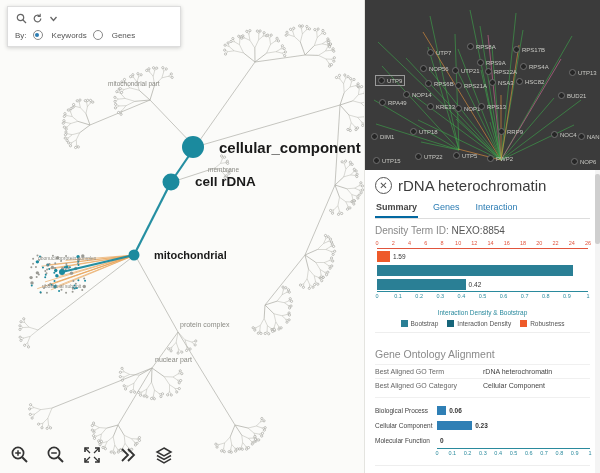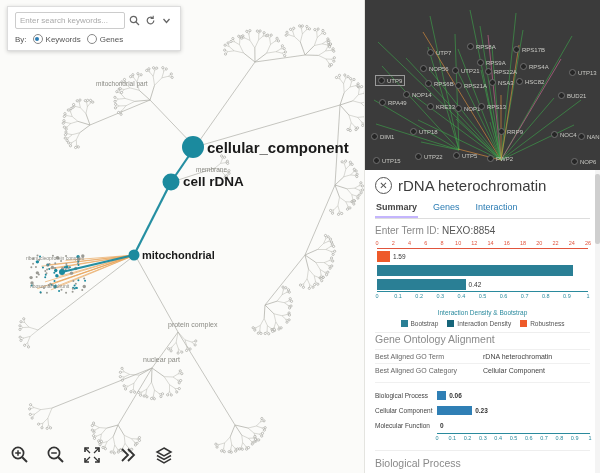--- a/index.html
+++ b/index.html
@@ -1,36 +1,36 @@
 <!DOCTYPE html>
 <html><head>
 <meta charset="utf-8">
 <style>
   html,body{margin:0;padding:0;width:600px;height:473px;overflow:hidden;
     font-family:"Liberation Sans","DejaVu Sans",sans-serif;background:#fff;}
   .app{position:relative;width:600px;height:473px;display:flex;}
   
   .left{position:relative;width:365px;height:473px;background:#fbfbf9;overflow:hidden;border-right:1px solid #e4e4e0;}
   #tree-svg{position:absolute;left:0;top:0;}
-  .tree-labels{position:absolute;left:0;top:0;width:365px;height:473px;pointer-events:none;}
+  .tree-labels{position:absolute;left:12px;top:0;width:365px;height:473px;pointer-events:none;}
   .tree-label{position:absolute;color:#1a1a1a;white-space:nowrap;}
   .tree-label.small{color:#8a8a84;}
   
   .search-card{position:absolute;top:6px;left:7px;width:158px;background:#fff;border:1px solid #ddd;
     box-shadow:0 1px 4px rgba(0,0,0,.18);padding:5px 7px 6px;z-index:5;}
   .search-title{font-size:11px;font-weight:bold;color:#333;margin-bottom:4px;}
   .search-row{display:flex;align-items:center;gap:3px;}
   .search-input{flex:1;min-width:0;font-size:8px;padding:3px 4px;border:1px solid #ccc;border-radius:2px;color:#444;
     font-family:"Liberation Sans",sans-serif;}
   .search-input::placeholder{color:#aaa;}
   .mini-icon{width:13px;height:13px;display:inline-flex;align-items:center;justify-content:center;cursor:pointer;color:#666;}
   .radio-row{display:flex;align-items:center;gap:6px;margin-top:5px;font-size:8px;color:#555;}
   .radio{width:8px;height:8px;border:1px solid #888;border-radius:50%;display:inline-block;position:relative;background:#fff;}
   .radio.sel:after{content:"";position:absolute;left:1.5px;top:1.5px;width:4px;height:4px;border-radius:50%;background:#2b7cb3;}
-  .radio-opt{display:inline-flex;align-items:flex-end;gap:3px;cursor:pointer;}
+  .radio-opt{display:inline-flex;align-items:flex-end;gap:9px;cursor:pointer;}
   
   .toolbar{position:absolute;left:8px;bottom:6px;display:flex;gap:12px;z-index:5;}
   .tool-btn{width:24px;height:24px;display:flex;align-items:center;justify-content:center;cursor:pointer;}
   
   .right{position:relative;width:235px;height:473px;display:flex;flex-direction:column;}
   .network{position:relative;width:235px;height:170px;background:#3b3b3b;overflow:hidden;}
   #net-svg{position:absolute;left:0;top:0;}
   .net-node{position:absolute;font-size:6px;color:#c9c9c4;white-space:nowrap;cursor:pointer;line-height:1;margin-top:37px;}
   .net-node .dot{display:inline-block;width:5px;height:5px;background:#262626;border:1px solid #6f6f6f;border-radius:50%;
     margin-right:2px;vertical-align:-1px;}
@@ -38,40 +38,40 @@
   .net-node.hub{font-size:8px;font-weight:bold;color:#e2e2de;}
   .net-node.hub .dot{width:7px;height:7px;background:#1e1e1e;}
   
   .detail{position:relative;flex:1;background:#fff;padding:7px 10px 0 10px;overflow:hidden;}
   .detail-header{display:flex;align-items:center;gap:6px;margin-bottom:5px;}
   .close-btn{width:15px;height:15px;border:1.5px solid #555;border-radius:50%;color:#555;display:flex;align-items:center;
     justify-content:center;font-size:10px;line-height:1;cursor:pointer;flex:0 0 auto;}
   .detail-title{font-size:15px;color:#3c3c3c;}
   .tabs{display:flex;gap:14px;border-bottom:1px solid #ddd;margin-bottom:6px;}
   .tab{font-size:9px;color:#2b7cb3;padding:3px 1px 4px;cursor:pointer;}
-  .tab.active{color:#444;border-bottom:2px solid #c4b5fd;font-weight:bold;}
+  .tab.active{color:#444;border-bottom:2px solid #0369a1;font-weight:bold;}
   .term-id{font-size:10px;color:#888;margin:2px 0 4px;}
   .term-id b{color:#555;font-weight:normal;}
   .chart-title{font-size:9.5px;color:#999;text-align:center;margin-bottom:3px;}
   .rob-chart{position:relative;margin:0 2px;}
   .axis{position:relative;height:9px;}
   .axis .line{position:absolute;left:0;right:0;height:1px;}
   .axis.top .line{bottom:0;background:#e0543c;}
   .axis.bottom .line{top:0;background:#2a8a9d;}
   .axis .tick{position:absolute;transform:translateX(-50%);font-size:5.5px;}
   .axis.top .tick{top:0;color:#e0543c;}
   .axis.bottom .tick{top:2px;color:#2a8a9d;}
   .rbar-row{display:flex;align-items:center;height:14px;}
   .rbar{height:11px;}
   .rbar-label{font-size:6.5px;color:#333;margin-left:3px;}
   .axis-title{font-size:6.5px;color:#2a8a9d;text-align:center;margin-top:9px;}
   .legend{display:flex;justify-content:center;gap:9px;margin:4px 0 5px;}
   .legend-item{display:inline-flex;align-items:center;gap:3px;font-size:6.5px;color:#555;}
   .legend-sq{width:7px;height:7px;display:inline-block;}
-  .section-heading{font-size:10.5px;color:#8a8a8a;padding:0 0 4px;border-top:1px solid #eee;}
+  .section-heading{font-size:10.5px;color:#8a8a8a;padding:15px 0 4px;border-top:1px solid #eee;}
   .go-row{display:flex;font-size:7px;color:#555;padding:3px 0;border-top:1px solid #f0f0f0;}
   .go-row .go-label{width:108px;color:#666;}
   .go-row .go-value{flex:1;color:#444;}
   .align-chart{margin-top:5px;border-top:1px solid #f0f0f0;padding-top:5px;}
   .align-row{display:flex;align-items:center;height:15px;}
   .align-cat{width:62px;font-size:6.5px;color:#444;}
   .align-barwrap{flex:1;display:flex;align-items:center;position:relative;}
   .align-bar{height:9px;}
   .align-val{font-size:6.5px;color:#333;margin-left:3px;font-weight:bold;}
   .align-axis{margin-left:62px;}
@@ -1057,21 +1057,20 @@
         <span class="tree-label small" style="left: 96px; top: 80px; font-size: 6.5px;">mitochondrial part</span>
         <span class="tree-label small" style="left: 196px; top: 166px; font-size: 6.5px;">membrane</span>
         <span class="tree-label small" style="left: 168px; top: 321px; font-size: 7px;">protein complex</span>
         <span class="tree-label small" style="left: 143px; top: 356px; font-size: 7px;">nuclear part</span>
         <span class="tree-label small" style="left: 26px; top: 255px; font-size: 5px;">ribonucleoprotein complex</span>
         <span class="tree-label small" style="left: 30px; top: 283px; font-size: 5px;">ribosomal subunit</span>
       </div>
 
     <div class="search-card">
       <div class="search-row">
-        <input class="search-input" placeholder="Enter search keywords..." style="">
         <span class="mini-icon">
           <svg width="11" height="11" viewBox="0 0 11 11">
               <circle cx="4.5" cy="4.5" r="3.2" fill="none" stroke="#666" stroke-width="1.2"></circle>
               <line x1="7" y1="7" x2="10" y2="10" stroke="#666" stroke-width="1.2"></line>
             </svg>
         </span>
         <span class="mini-icon">
           <svg width="11" height="11" viewBox="0 0 11 11">
               <path d="M8.8 5.5a3.3 3.3 0 1 1-1-2.35" fill="none" stroke="#666" stroke-width="1.2"></path>
               <path d="M8.2 0.8 L8.2 3.4 L5.6 3.4" fill="none" stroke="#666" stroke-width="1.1"></path>
@@ -1215,21 +1214,21 @@
       <div class="detail-header">
         <span class="close-btn">✕</span>
         <span class="detail-title">rDNA heterochromatin</span>
       </div>
       <div class="tabs">
         <span class="tab active">Summary</span>
         <span class="tab">Genes</span>
         <span class="tab">Interaction</span>
       </div>
       <div class="term-id">
-        <span>Enter Term ID:</span>
+        <span>Density Term ID:</span>
         <b>NEXO:8854</b>
       </div>
 
       <div class="rob-chart">
         <div class="axis top">
           <span id="rob-top-ticks"></span><div class="line"></div>
         <span class="tick" style="left: 0%;">0</span><span class="tick" style="left: 7.69231%;">2</span><span class="tick" style="left: 15.3846%;">4</span><span class="tick" style="left: 23.0769%;">6</span><span class="tick" style="left: 30.7692%;">8</span><span class="tick" style="left: 38.4615%;">10</span><span class="tick" style="left: 46.1538%;">12</span><span class="tick" style="left: 53.8462%;">14</span><span class="tick" style="left: 61.5385%;">16</span><span class="tick" style="left: 69.2308%;">18</span><span class="tick" style="left: 76.9231%;">20</span><span class="tick" style="left: 84.6154%;">22</span><span class="tick" style="left: 92.3077%;">24</span><span class="tick" style="left: 100%;">26</span></div>
         <div class="rbar-row">
           <div class="rbar" id="rob-bar" style="width: 6.11538%; background: rgb(238, 90, 42);"></div>
           <span class="rbar-label" id="rob-bar-label">1.59</span>

